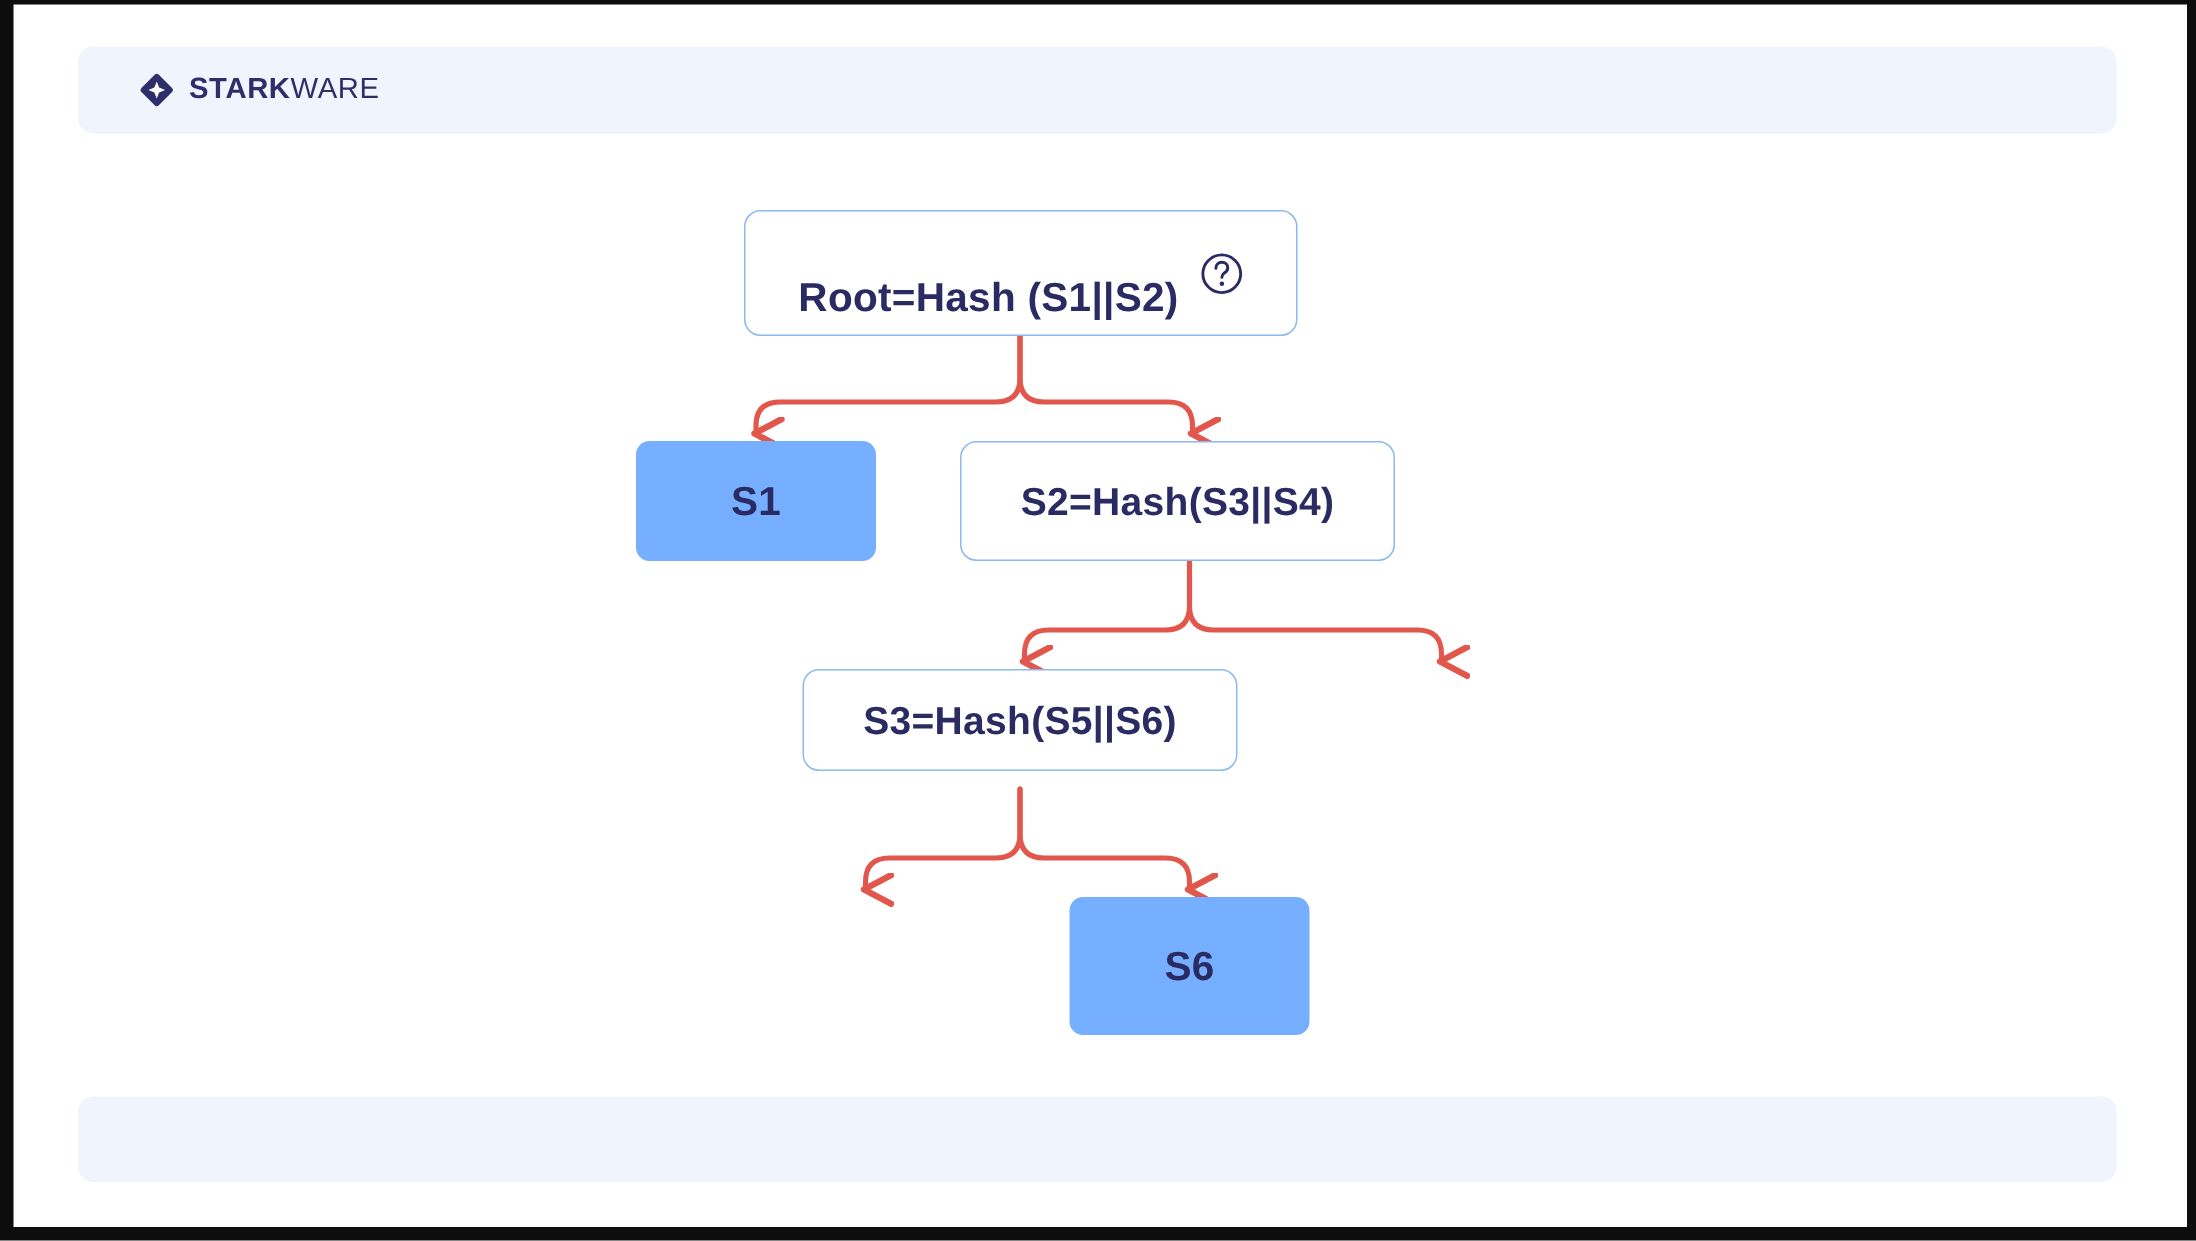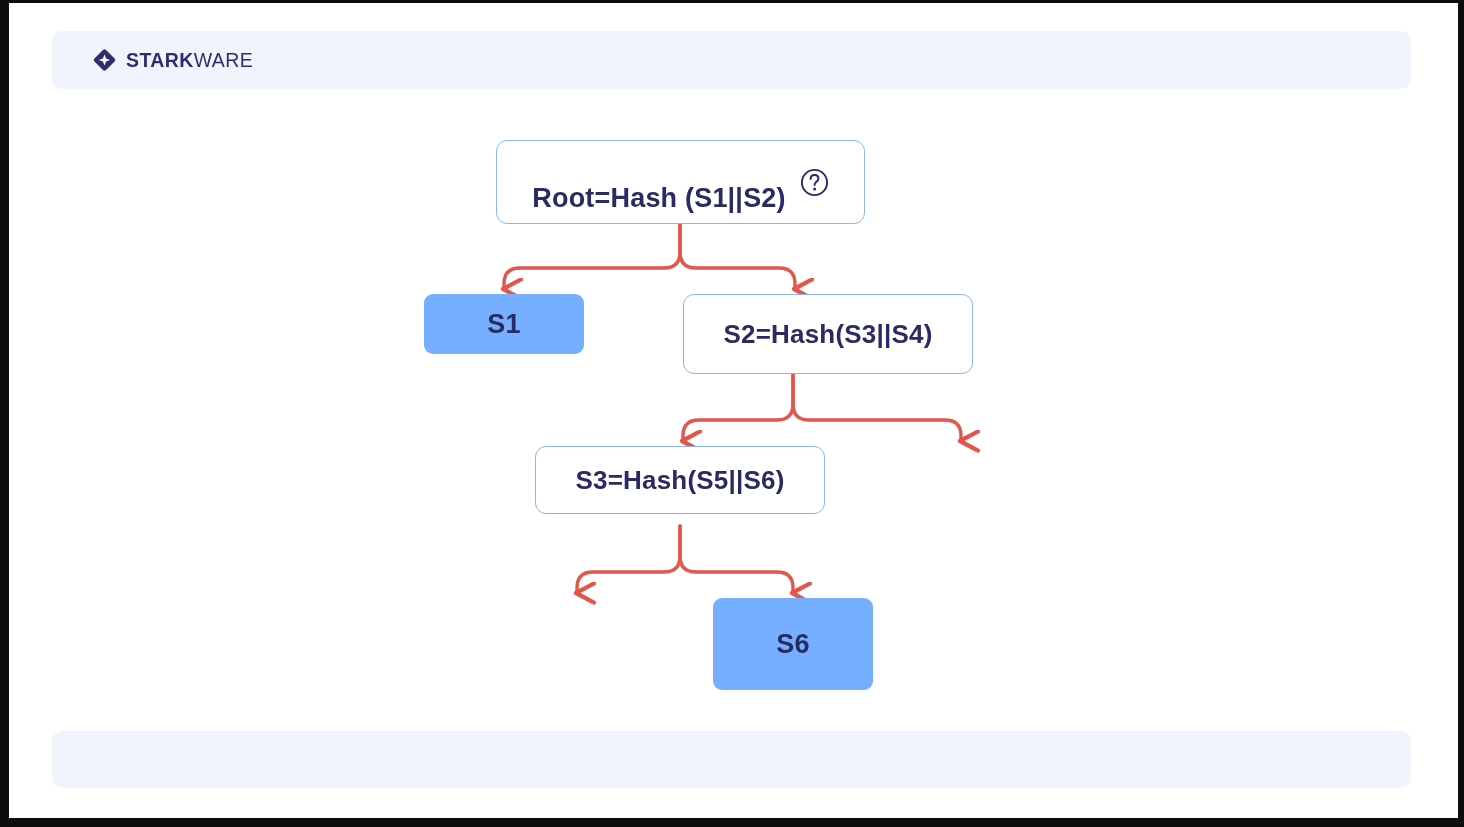--- a/index.html
+++ b/index.html
@@ -117,22 +117,22 @@
   }
   .tree-node.node-filled {
     background: #76afff;
     border: none;
     border-radius: 9px;
   }
   .node-label { line-height: 1; }
 
   
   #node-root   { left: 496px; top: 140px; width: 369px; height: 84px; }
-  #node-s1     { left: 424px; top: 294px; width: 160px; height: 60px; }
-  #node-s2     { left: 640px; top: 294px; width: 290px; height: 80px; margin-left: 43px; }
+  #node-s1     { left: 424px; top: 294px; width: 160px; height: 80px; }
+  #node-s2     { left: 640px; top: 294px; width: 290px; height: 80px; }
   #node-s3     { left: 535px; top: 446px; width: 290px; height: 68px; }
   #node-s4     { left: 881px; top: 446px; width: 160px; height: 80px; }
   #node-s5     { left: 497px; top: 598px; width: 160px; height: 80px; }
   #node-s6     { left: 713px; top: 598px; width: 160px; height: 92px; }
 
   #node-root .node-label { font-size: 27px; margin-top: 33px; }
   #node-s1 .node-label,
   #node-s4 .node-label,
   #node-s5 .node-label,
   #node-s6 .node-label { font-size: 27px; }

